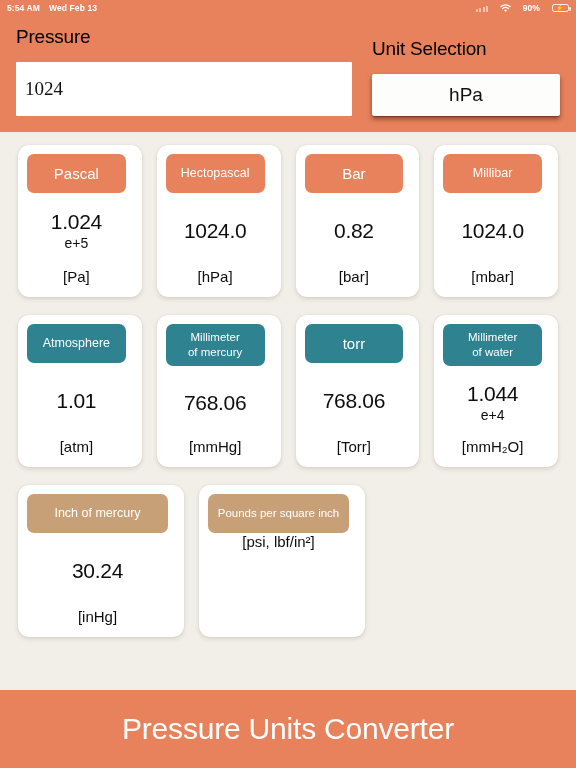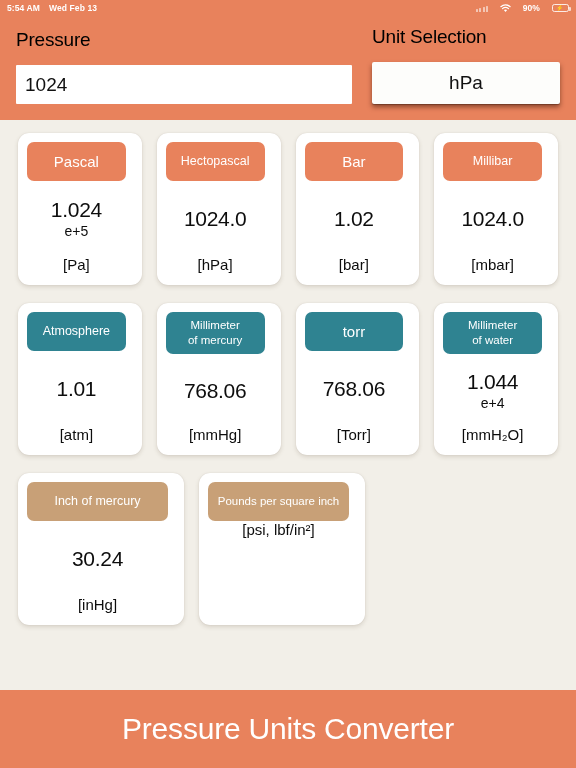--- a/index.html
+++ b/index.html
@@ -84,25 +84,25 @@
   .field-group.pressure { flex: 1 1 auto; }
   .field-group.unit { flex: 0 0 188px; }
   .field-label {
     color: #000000;
     font-size: 19px;
     line-height: 24px;
     margin-bottom: 13px;
     letter-spacing: -0.2px;
   }
   .text-input {
-    height: 39px;
+    height: 54px;
     background: #ffffff;
     border: none;
     border-radius: 1px;
-    font-family: Liberation Sans, sans-serif;
+    font-family: Liberation Serif, serif;
     font-size: 19px;
     color: #111111;
     padding: 0 9px;
     width: 100%;
     outline: none;
   }
   .dropdown {
     height: 42px;
     background: #FDFDFB;
     border-radius: 2px;
@@ -255,21 +255,21 @@
         <div class="card">
           <div class="card-title t2" style="background: rgb(232, 130, 92);">Hectopascal</div>
           <div class="card-body">
             <div class="card-value">1024.0</div>
           </div>
           <div class="card-unit">[hPa]</div>
         </div>
         <div class="card">
           <div class="card-title t1" style="background: rgb(232, 130, 92);">Bar</div>
           <div class="card-body">
-            <div class="card-value">1.02</div>
+            <div class="card-value">0.82</div>
           </div>
           <div class="card-unit">[bar]</div>
         </div>
         <div class="card">
           <div class="card-title t2" style="background: rgb(232, 130, 92);">Millibar</div>
           <div class="card-body">
             <div class="card-value">1024.0</div>
           </div>
           <div class="card-unit">[mbar]</div>
         </div>

